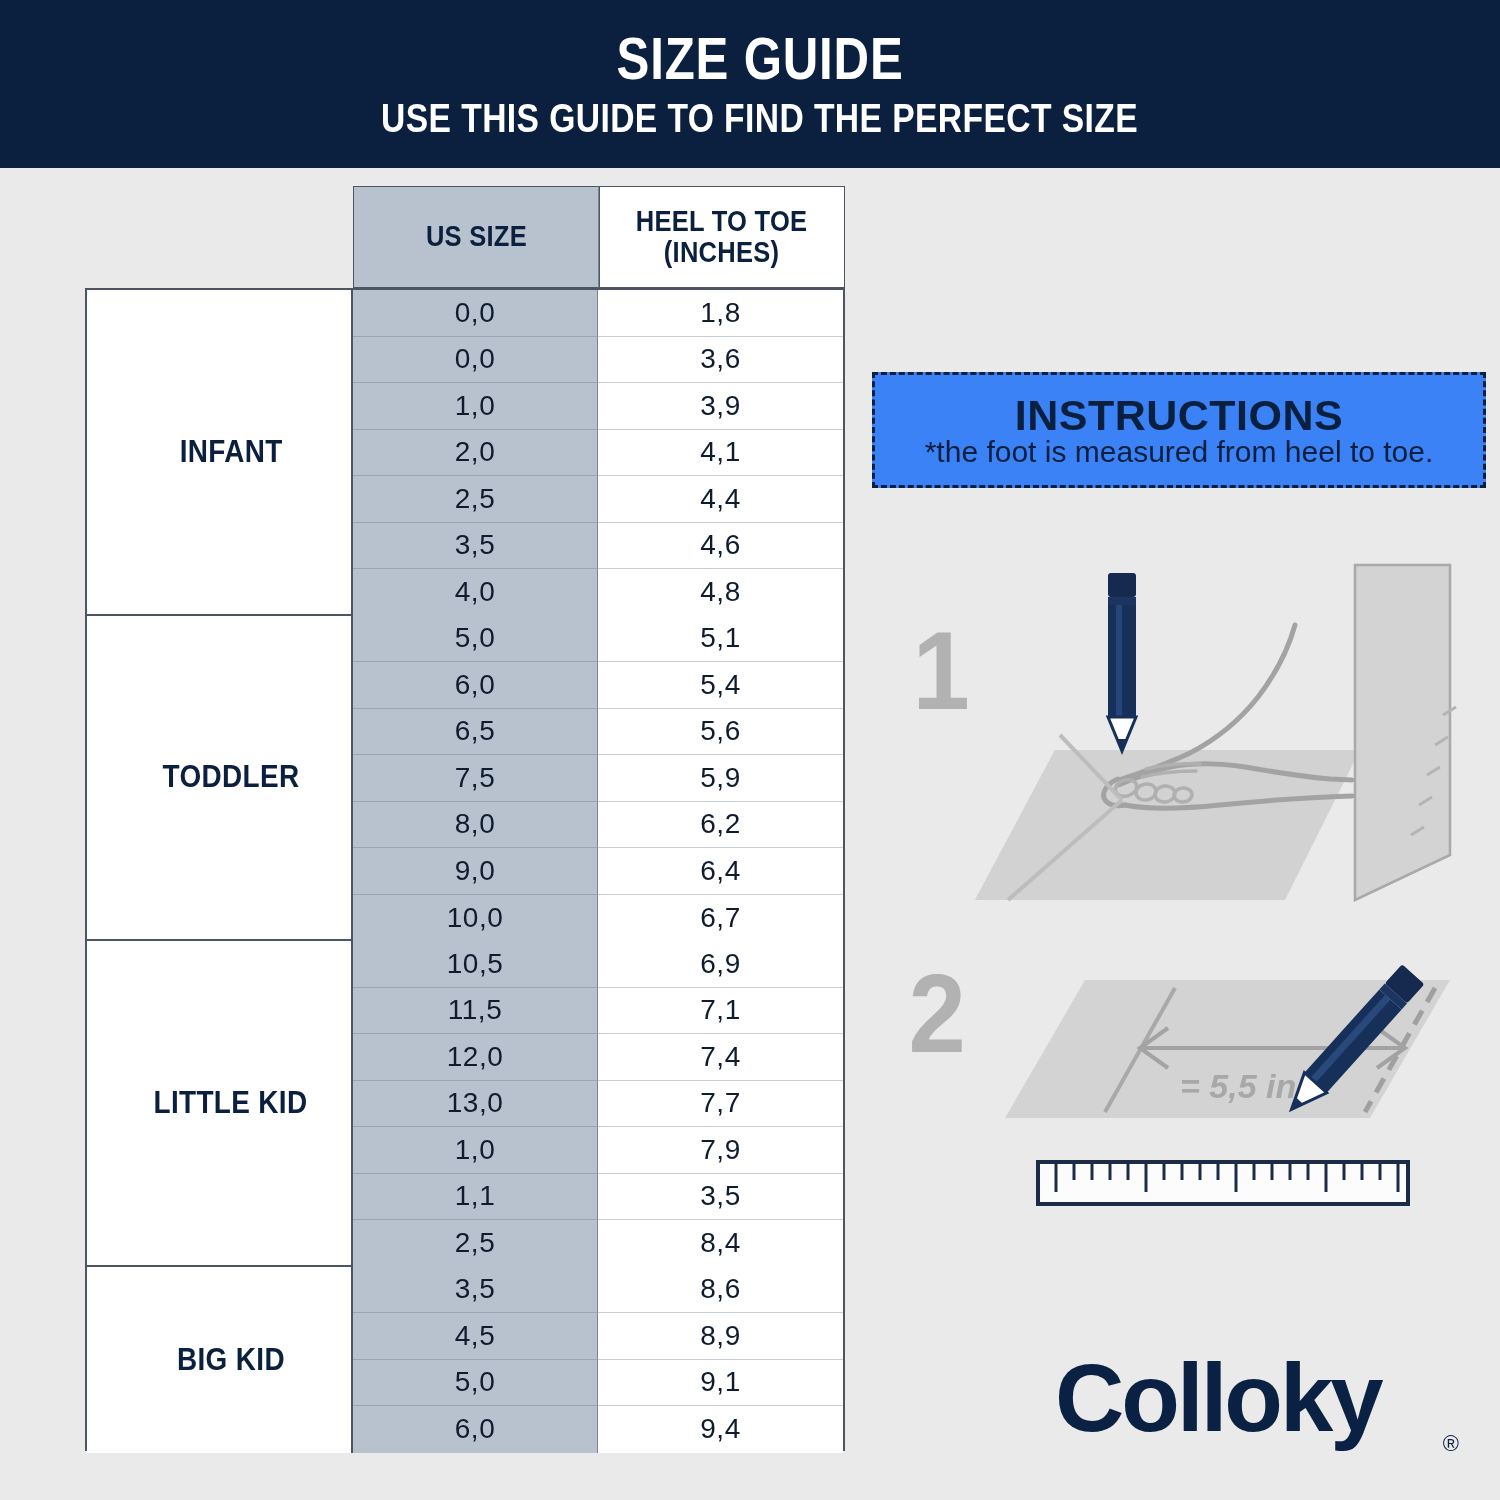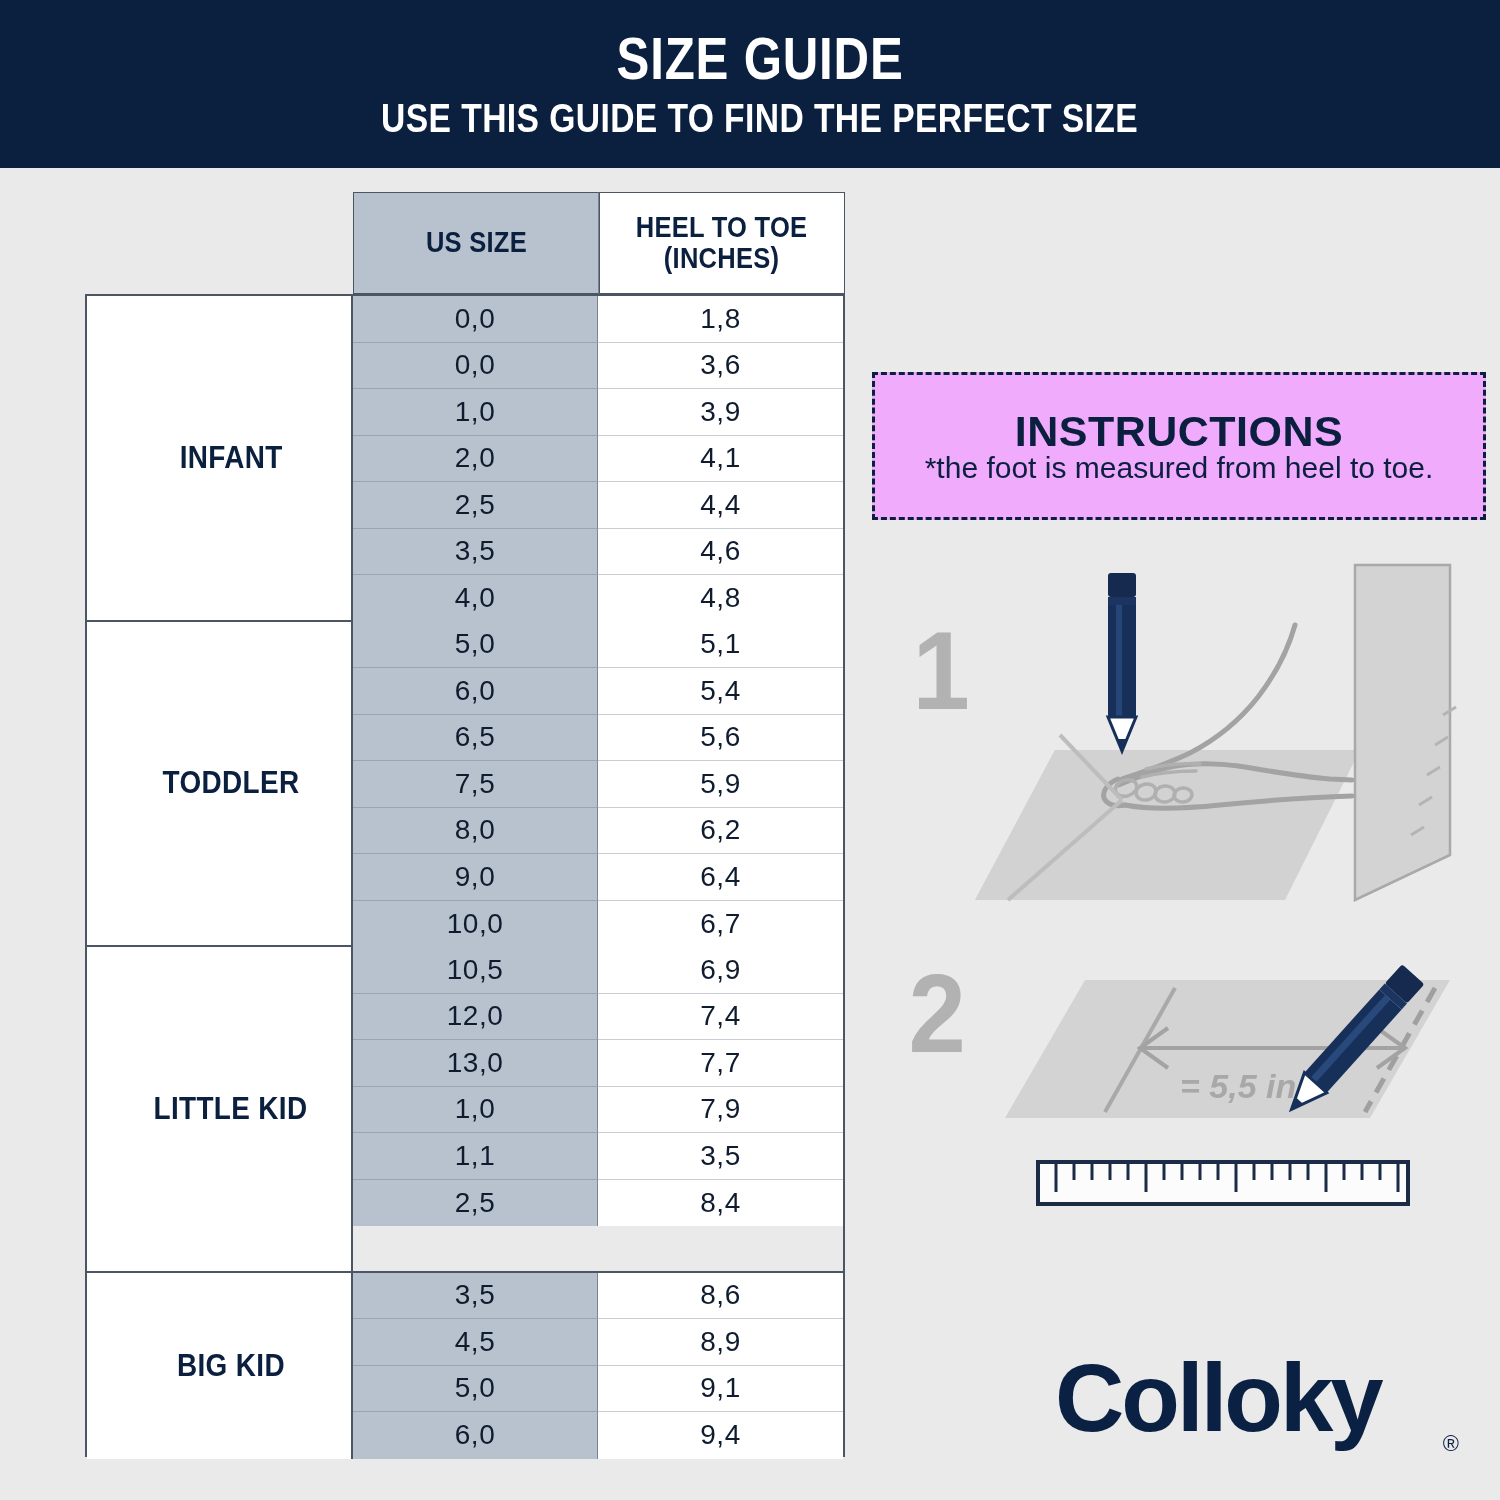--- a/index.html
+++ b/index.html
@@ -37,21 +37,21 @@
     font-weight: bold;
     letter-spacing: 0.5px;
     transform: scaleX(0.82);
     margin-top: 8px;
     line-height: 1.05;
   }
 
   
   #table-wrap {
     position: absolute;
-    left: 85px; top: 192px;
+    left: 85px; top: 186px;
     width: 604px; height: 1265px;
   }
   .thead-row {
     position: absolute; left: 268px; top: 0;
     width: 492px; height: 102px;
     display: flex;
   }
   .th {
     display: flex; align-items: center; justify-content: center;
     text-align: center;
@@ -110,22 +110,22 @@
   .cell.heel {
     width: 245px;
     background: #ffffff;
     border-bottom: 1px solid #c8cdd4;
   }
 
   
   #instructions-box {
     position: absolute;
     left: 872px; top: 372px;
-    width: 614px; height: 148px;
-    background: #f0abfc;
+    width: 614px; height: 116px;
+    background: #3b82f6;
     border: 3px dashed #0b1f3f;
     display: flex; flex-direction: column;
     align-items: center; justify-content: center;
   }
   #instructions-title {
     color: #0b1f3f;
     font-weight: bold;
     font-size: 43px;
     letter-spacing: 0.5px;
     line-height: 1;
@@ -268,20 +268,24 @@
           </div>
         </div>
         <div class="group" style="height: 325.5px;">
           <div class="group-label">
             <span>LITTLE KID</span>
           </div>
           <div class="group-rows">
             <div class="trow">
               <div class="cell us">10,5</div>
               <div class="cell heel">6,9</div>
+            </div>
+            <div class="trow">
+              <div class="cell us">11,5</div>
+              <div class="cell heel">7,1</div>
             </div>
             <div class="trow">
               <div class="cell us">12,0</div>
               <div class="cell heel">7,4</div>
             </div>
             <div class="trow">
               <div class="cell us">13,0</div>
               <div class="cell heel">7,7</div>
             </div>
             <div class="trow">

